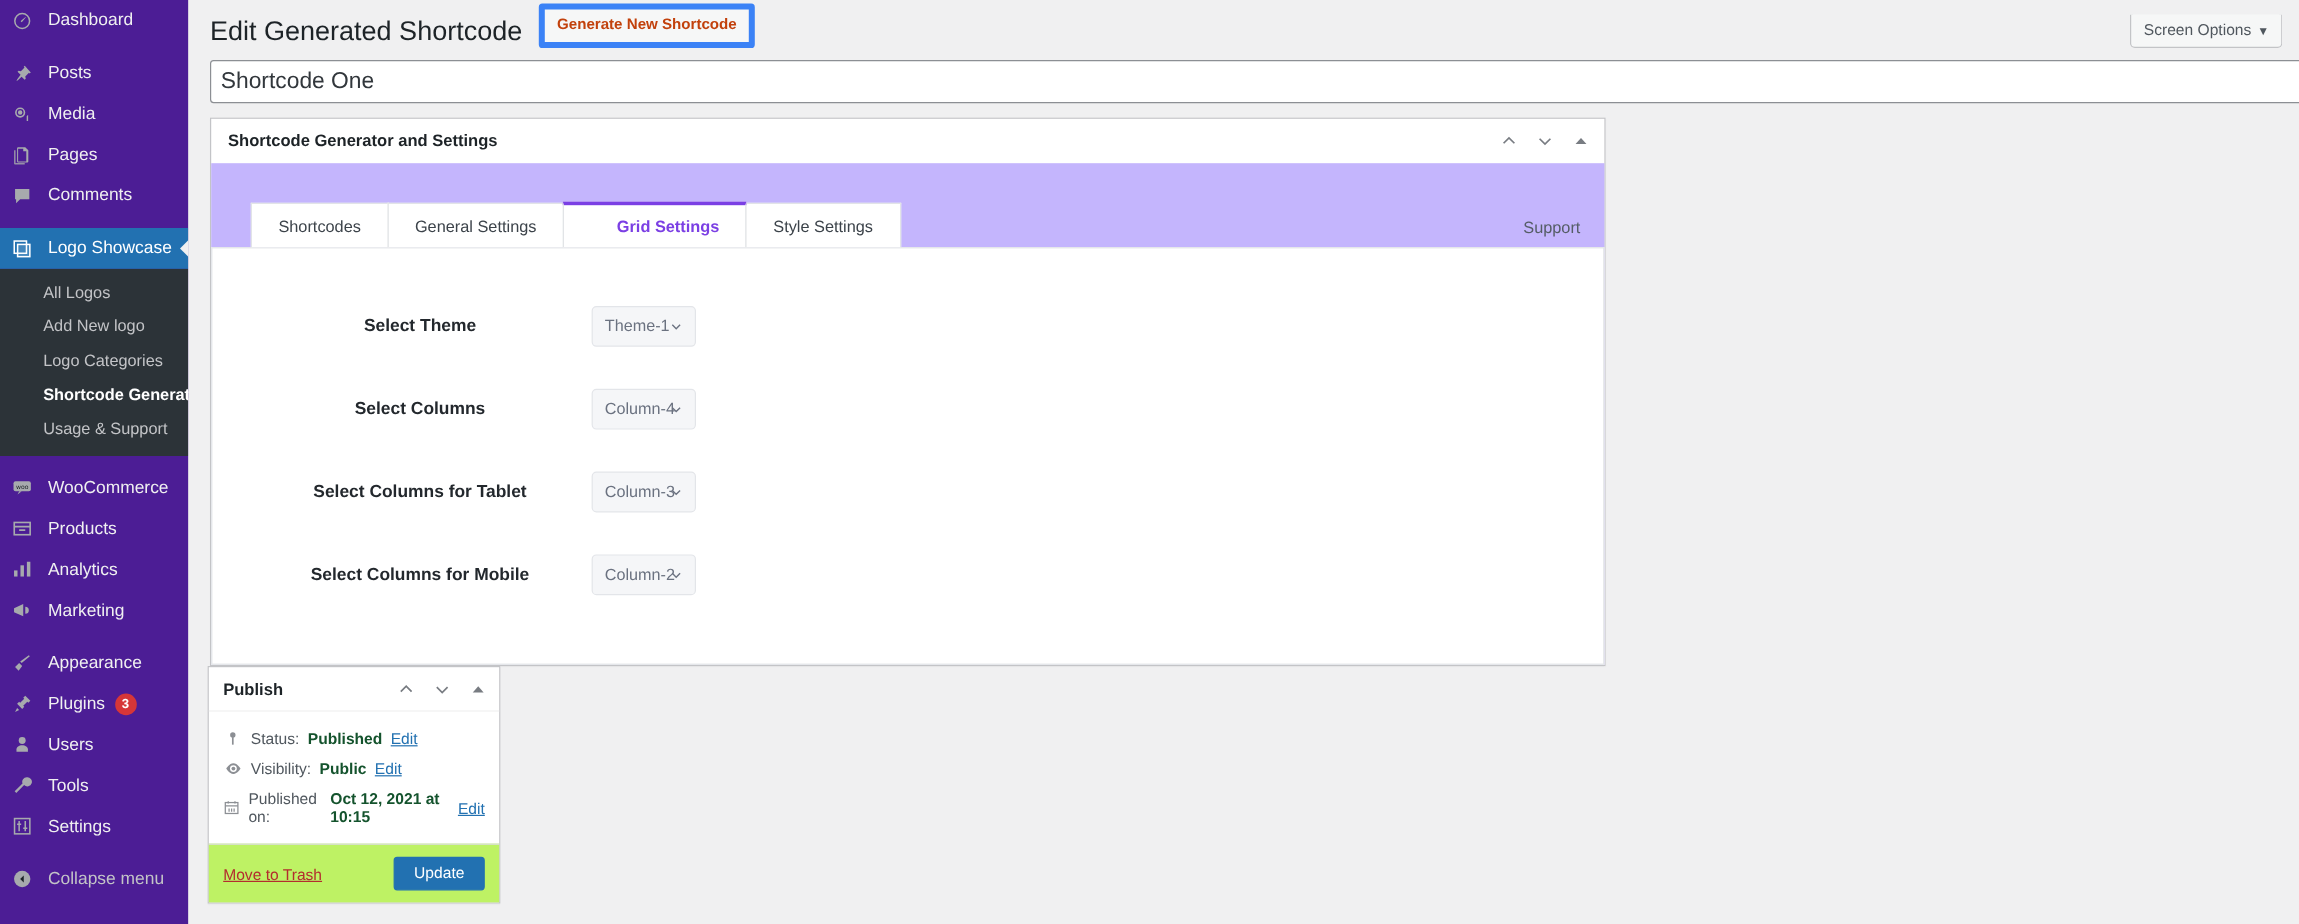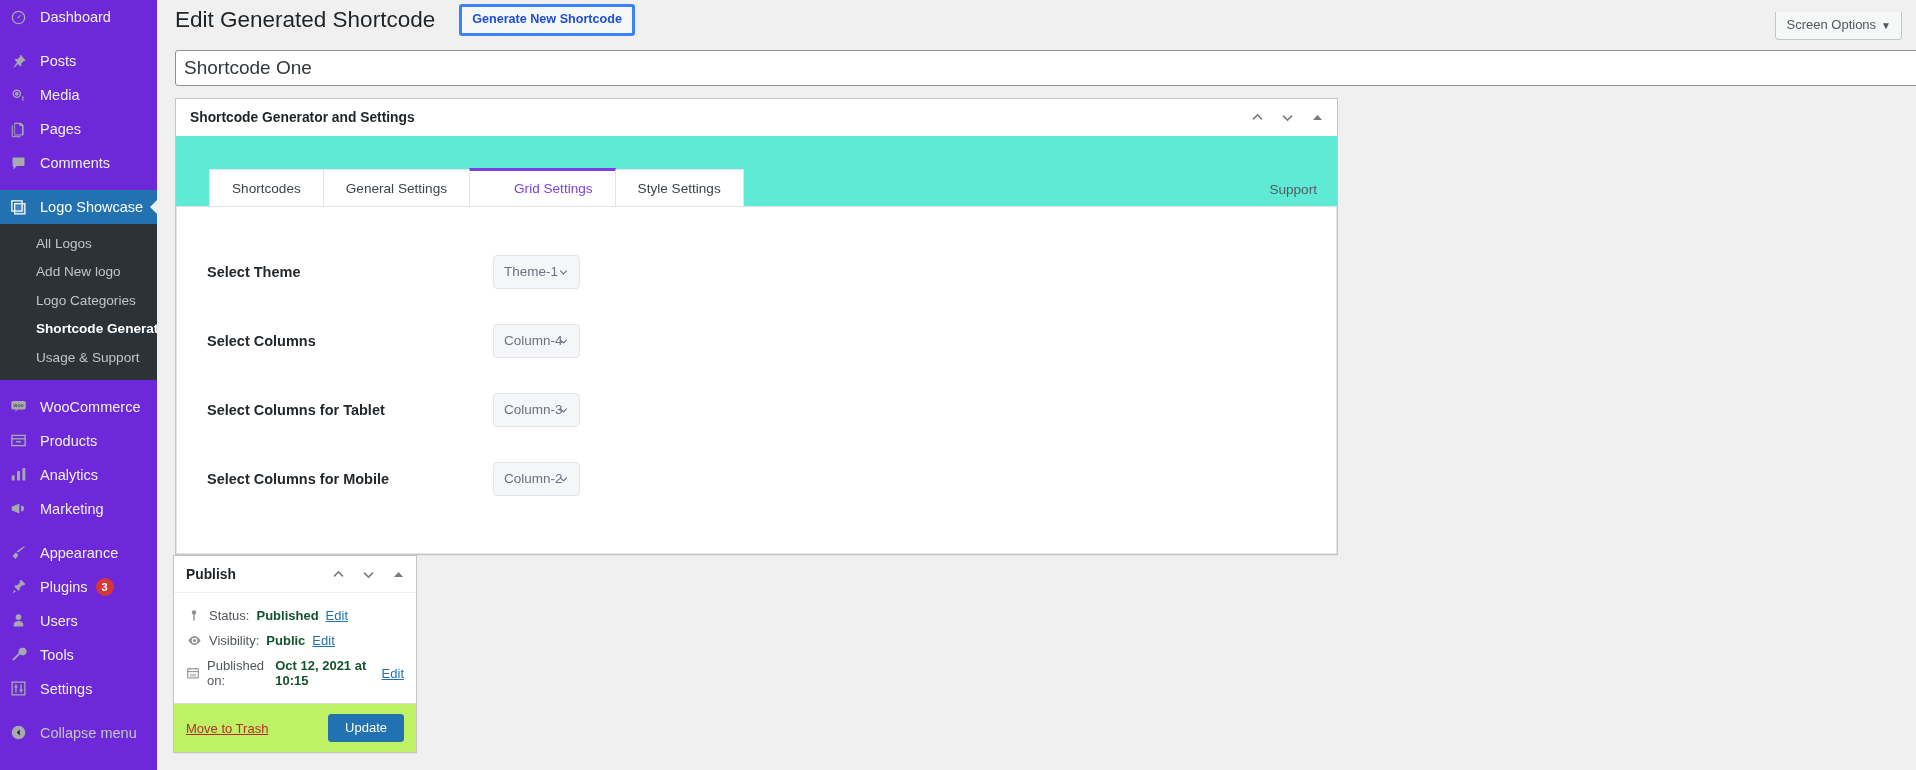--- a/index.html
+++ b/index.html
@@ -7,21 +7,21 @@
     width: 1916px; height: 770px;
     overflow: hidden;
     font-family: "Liberation Sans", sans-serif;
     background: #f0f0f1;
   }
   .screen { position: relative; width: 1916px; height: 770px; display: flex; }
 
   
   .sidebar {
     width: 157px; min-width: 157px; height: 770px;
-    background: #6d28d9; color: #f0f0f1;
+    background: #4c1d95; color: #f0f0f1;
     padding-top: 0px; position: relative; overflow: hidden;
   }
   .menu-item {
     display: flex; align-items: center;
     height: 34px; padding: 0 0 0 10px;
     font-size: 14.5px; color: #f0f0f1; cursor: pointer;
     position: relative; white-space: nowrap;
   }
   .menu-item .mi-icon {
     width: 26px; min-width: 26px; display: flex; align-items: center;
@@ -60,28 +60,28 @@
     position: absolute; top: 12px; right: 14px; z-index: 5;
   }
   .screen-options-btn {
     background: #f6f7f7; border: 1px solid #c3c4c7; border-top: none;
     border-radius: 0 0 4px 4px; color: #50575e; font-size: 13px;
     padding: 5px 10px 7px 10px; cursor: pointer;
   }
   .screen-options-btn .caret { font-size: 10px; margin-left: 5px; }
 
   .page-head {
-    display: flex; align-items: center; gap: 24px;
+    display: flex; align-items: flex-end; gap: 14px;
     padding: 0 0 0 18px; height: 40px;
   }
   .page-title {
     font-size: 22.5px; font-weight: 400; color: #1d2327; line-height: 1.3;
   }
   .btn-secondary {
-    background: #f6f7f7; border: 3px solid #3b82f6; color: #1d4ed8;
+    background: #f6f7f7; border: 5px solid #3b82f6; color: #c2410c;
     font-size: 12.6px; font-weight: 600; padding: 4px 10px 5px;
     border-radius: 3px; cursor: pointer; line-height: 1.4;
   }
 
   .title-input {
     display: block; width: 1908px; margin: 10px 0 0 18px;
     height: 36px; padding: 4px 8px;
     font-size: 19px; color: #32373c; font-family: "Liberation Sans", sans-serif;
     border: 1px solid #8c8f94; border-radius: 3px; background: #fff;
     outline: none;
@@ -100,33 +100,33 @@
     padding: 0 12px 0 14px; height: 37px; border-bottom: 1px solid transparent;
   }
   .postbox-title { font-size: 13.8px; font-weight: 600; color: #1d2327; }
   .handle-actions { display: flex; align-items: center; gap: 14px; }
   .handle-btn {
     color: #787c82; cursor: pointer; display: flex; align-items: center;
     justify-content: center; width: 16px; height: 16px;
   }
   .postbox-inside { padding: 0; }
 
-  .tabwrap { background: #5eead4; padding: 33px 0 0 0; position: relative; }
+  .tabwrap { background: #c4b5fd; padding: 33px 0 0 0; position: relative; text-align: center; }
   .tabbar {
     display: flex; align-items: flex-end; padding-left: 33px;
     position: relative; height: 37px;
   }
   .tab {
     background: #fff; border: 1px solid #e2e4e7; border-bottom: none;
     height: 37px; display: flex; align-items: center;
     padding: 0 22px; font-size: 13.6px; color: #3c434a; cursor: pointer;
     position: relative; margin-right: -1px;
   }
   .tab.active {
-    color: #7b3fe4; font-weight: 400; border-top: 3px solid #7b3fe4;
+    color: #7b3fe4; font-weight: 700; border-top: 3px solid #7b3fe4;
     height: 38px; z-index: 2; padding-left: 44px;
   }
   .support-link {
     position: absolute; right: 20px; bottom: 9px;
     font-size: 13.6px; color: #555d66; text-decoration: none; cursor: pointer;
   }
 
   .panel {
     background: #fff; border: 1px solid #e2e4e7;
     padding: 30px 30px 40px 30px; min-height: 300px;

